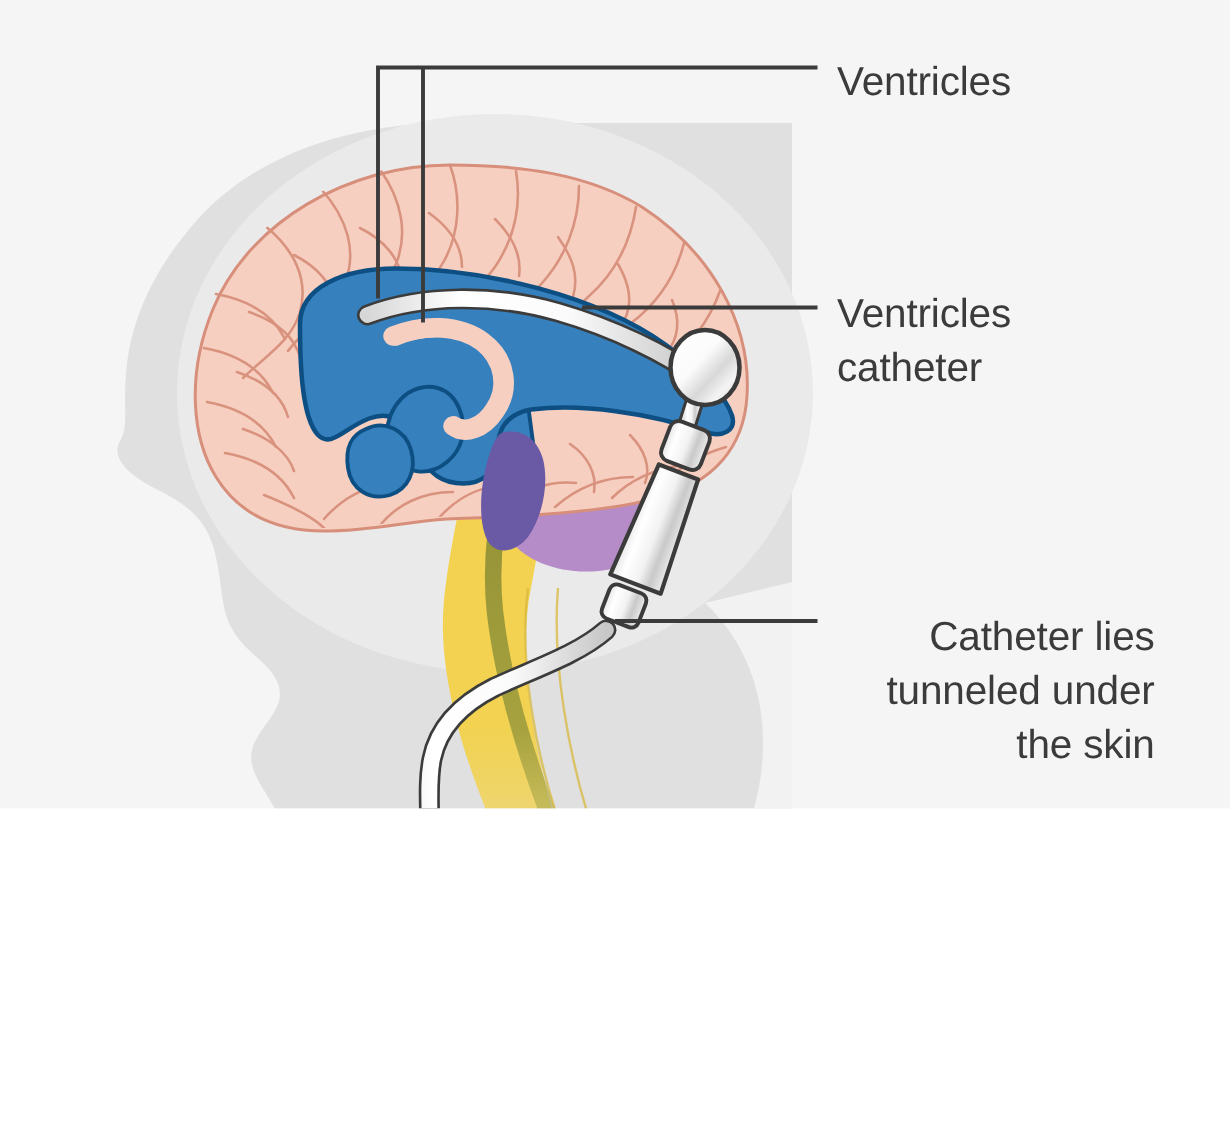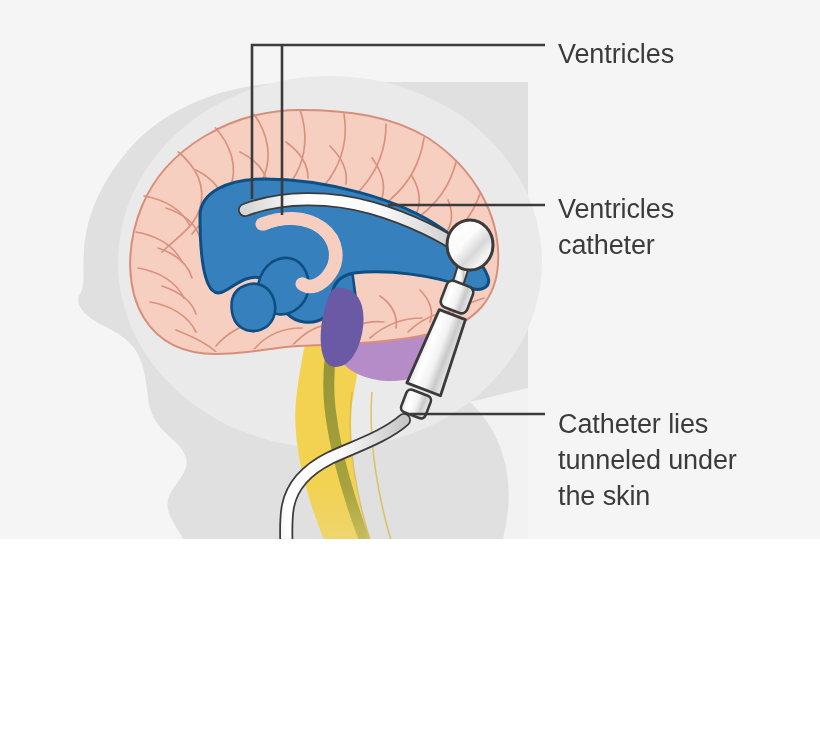--- a/index.html
+++ b/index.html
@@ -28,21 +28,21 @@
     color: #3b3b3b;
     font-family: "Liberation Sans", sans-serif;
     font-size: 27px;
     line-height: 36px;
     letter-spacing: -0.1px;
     white-space: pre-line;
     font-weight: 400;
   }
   #label-ventricles      { left: 558px; top: 36px;  }
   #label-ventricular-cat { left: 558px; top: 191px; }
-  #label-tunneled        { left: 558px; top: 406px; }
+  #label-tunneled        { left: 591px; top: 406px; text-align: right; }
   #label-empties         { left: 558px; top: 585px; }
 </style>
 </head>
 <body>
 
 <div id="page">
 
   <svg id="art" viewBox="0 0 820 756" xmlns="http://www.w3.org/2000/svg">
 
     <defs>

